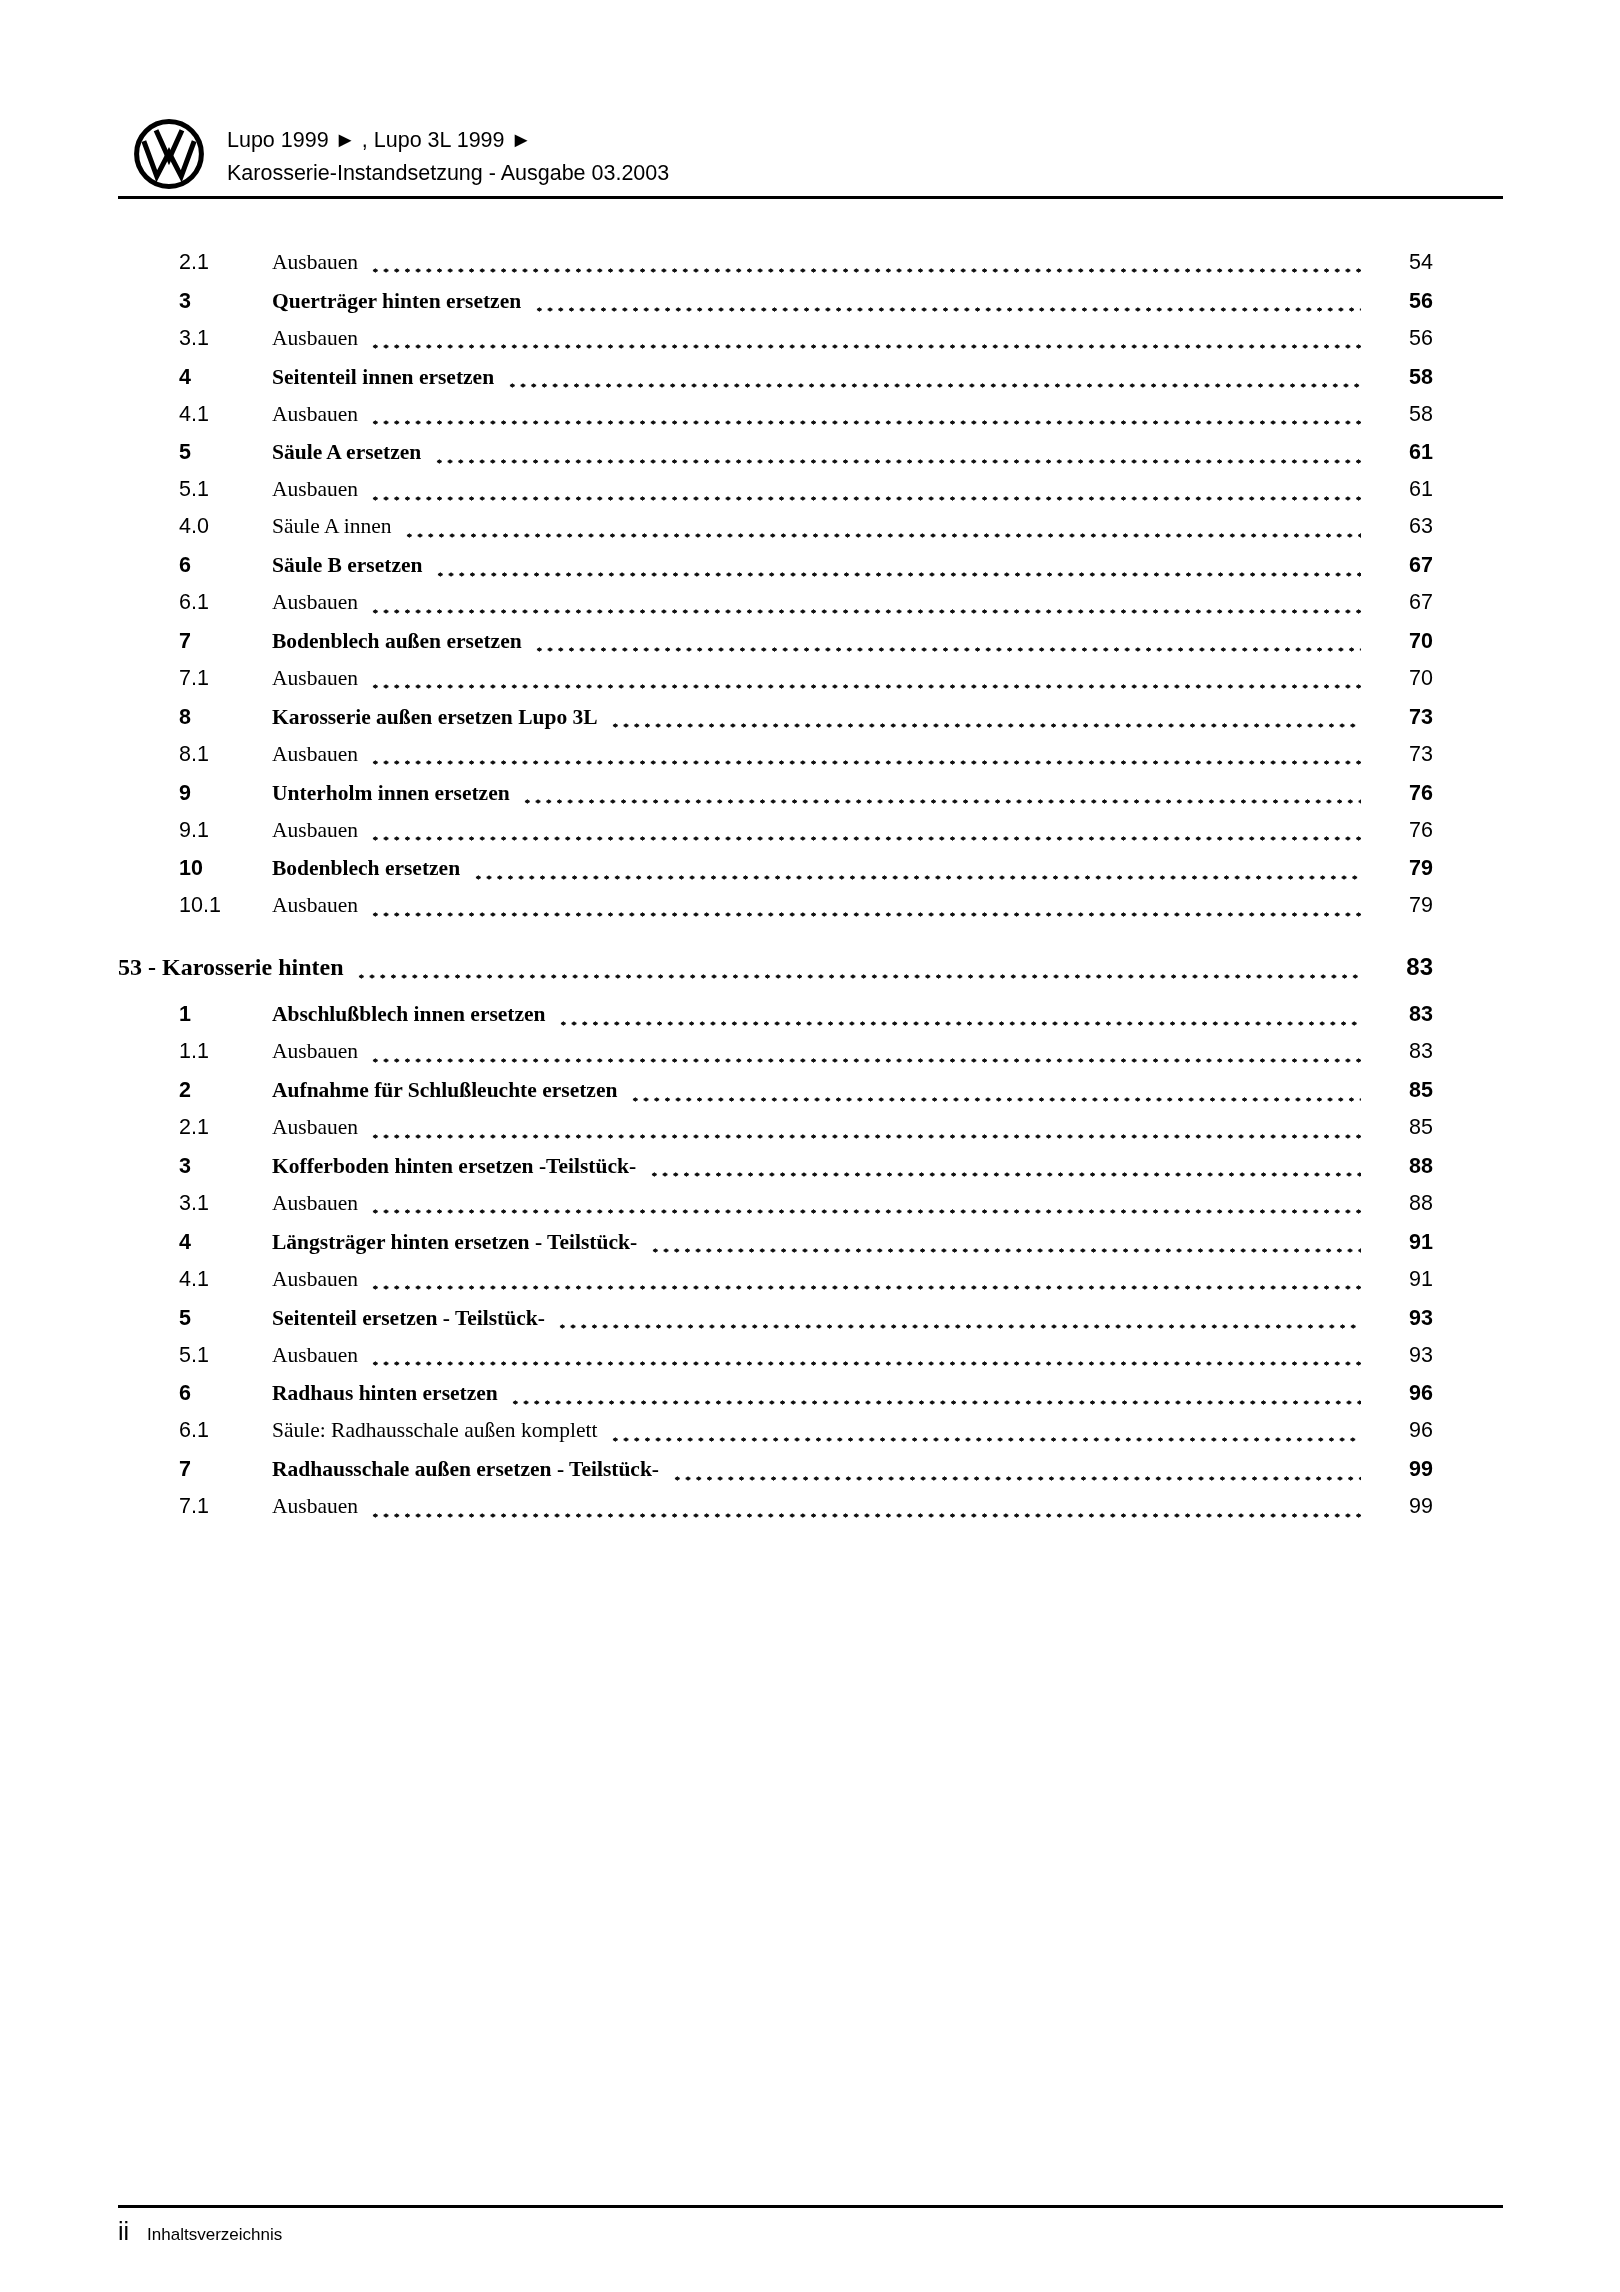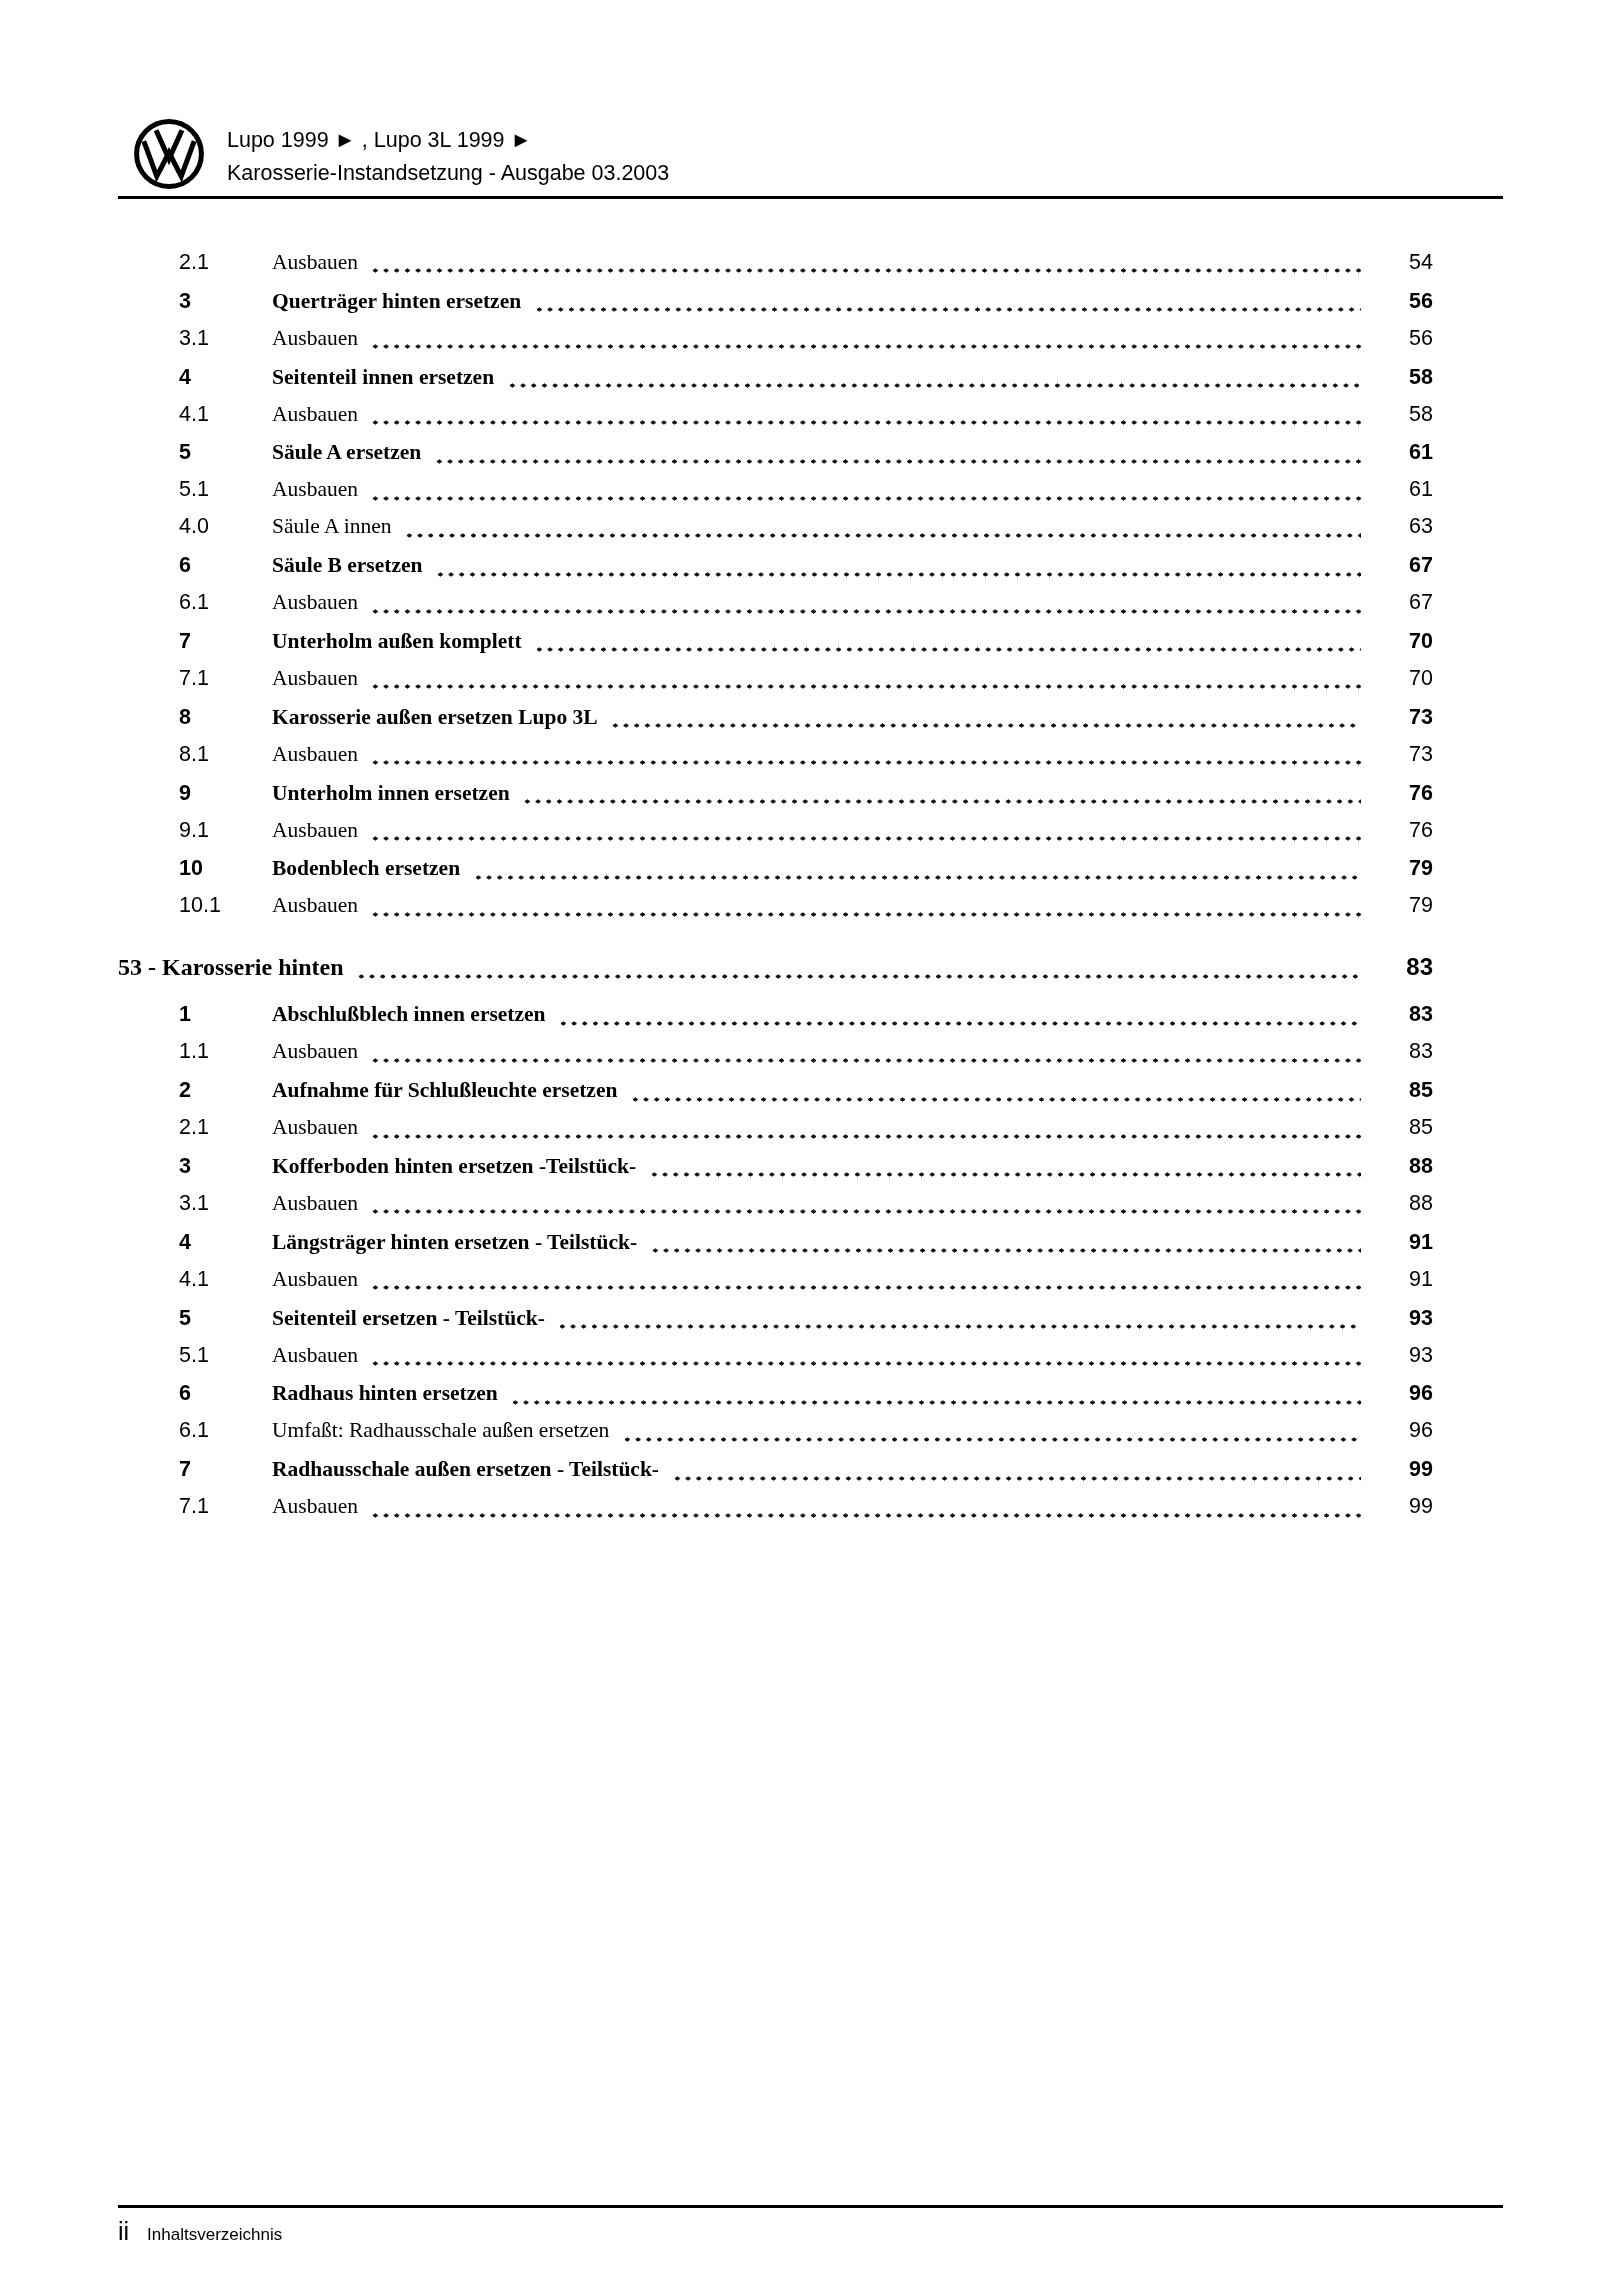--- a/index.html
+++ b/index.html
@@ -174,21 +174,21 @@
       <span class="page">67</span>
     </div>
     <div class="row sub">
       <span class="num">6.1</span>
       <span class="title">Ausbauen</span>
       <span class="dots"></span>
       <span class="page">67</span>
     </div>
     <div class="row main">
       <span class="num">7</span>
-      <span class="title">Unterholm außen komplett</span>
+      <span class="title">Bodenblech außen ersetzen</span>
       <span class="dots"></span>
       <span class="page">70</span>
     </div>
     <div class="row sub">
       <span class="num">7.1</span>
       <span class="title">Ausbauen</span>
       <span class="dots"></span>
       <span class="page">70</span>
     </div>
     <div class="row main">
@@ -293,21 +293,21 @@
       <span class="page">93</span>
     </div>
     <div class="row main">
       <span class="num">6</span>
       <span class="title">Radhaus hinten ersetzen</span>
       <span class="dots"></span>
       <span class="page">96</span>
     </div>
     <div class="row sub">
       <span class="num">6.1</span>
-      <span class="title">Umfaßt: Radhausschale außen ersetzen</span>
+      <span class="title">Säule: Radhausschale außen komplett</span>
       <span class="dots"></span>
       <span class="page">96</span>
     </div>
     <div class="row main">
       <span class="num">7</span>
       <span class="title">Radhausschale außen ersetzen - Teilstück-</span>
       <span class="dots"></span>
       <span class="page">99</span>
     </div>
     <div class="row sub">

